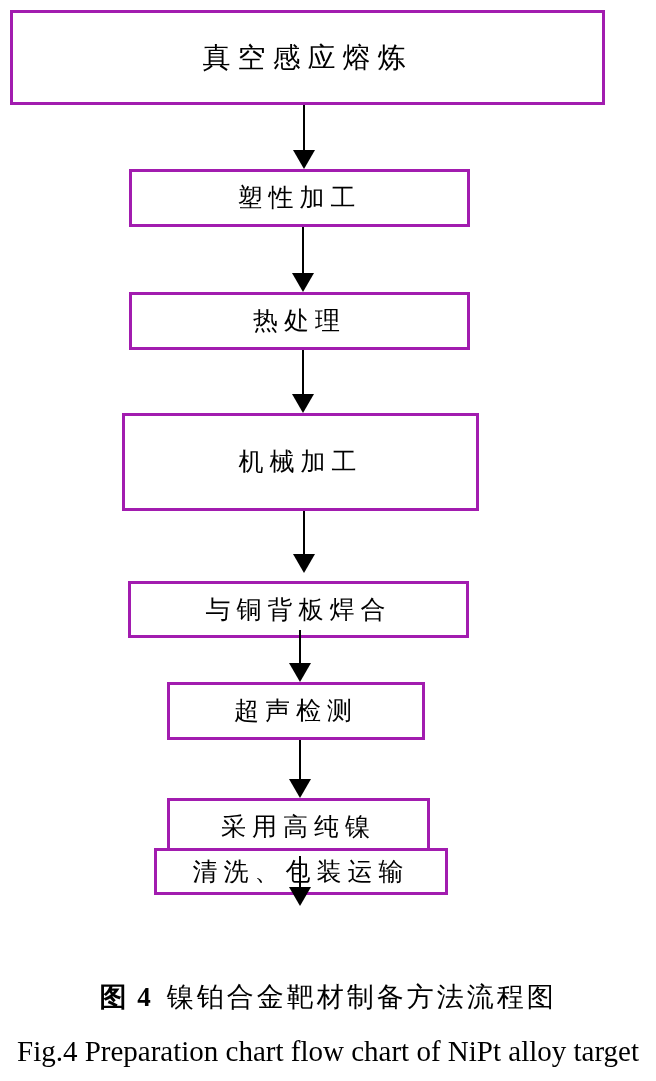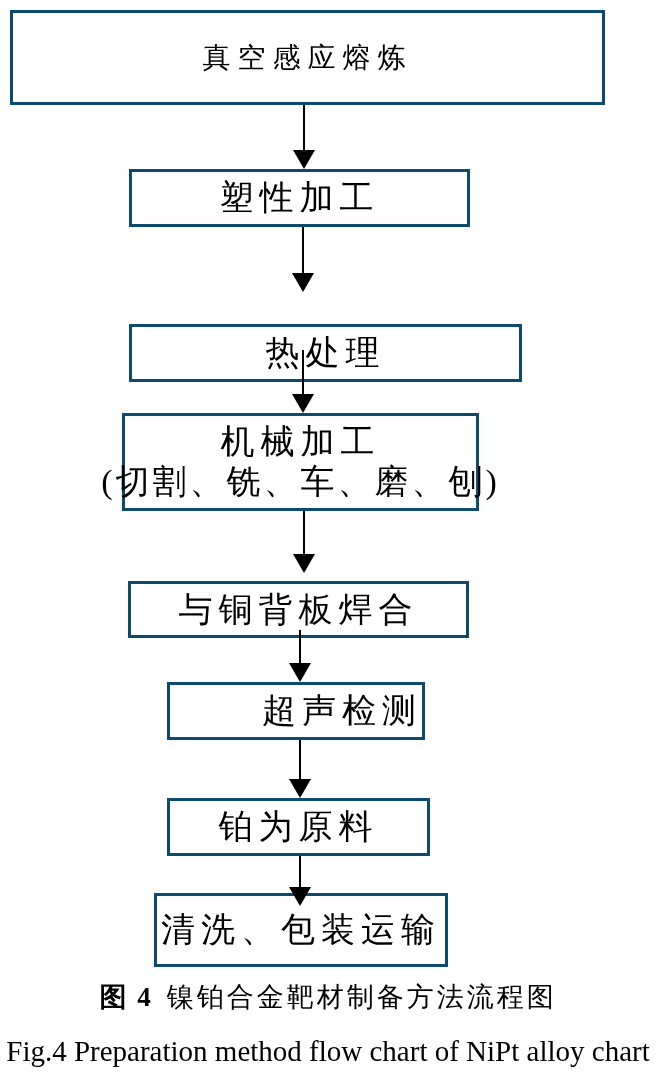--- a/index.html
+++ b/index.html
@@ -12,40 +12,40 @@
     width: 656px;
     height: 1081px;
     background: #ffffff;
     font-family: "Liberation Serif", "DejaVu Serif", serif;
     color: #000000;
     overflow: hidden;
   }
   .flow-box {
     position: absolute;
     box-sizing: border-box;
-    border: 3px solid #0c4a6e;
+    border: 3px solid #a21caf;
     background: #ffffff;
     display: flex;
     flex-direction: column;
     align-items: center;
     justify-content: center;
     text-align: center;
     z-index: 1;
   }
   .flow-box .line {
     display: block;
     white-space: nowrap;
   }
   .box-large .line {
     font-size: 28px;
     line-height: 42px;
     letter-spacing: 7px;
   }
   .box-small .line {
-    font-size: 34px;
+    font-size: 25px;
     line-height: 40px;
     letter-spacing: 6px;
   }
   .box-small .line.tight {
     letter-spacing: 3px;
   }
   .arrow {
     position: absolute;
     width: 22px;
     z-index: 2;
@@ -112,69 +112,68 @@
 
   <div class="flow-box box-small" style="left:129px; top:169px; width:341px; height:58px;">
     <span class="line">塑性加工</span>
   </div>
 
   <div class="arrow" style="left:292px; top:227px; height:65px;">
     <div class="shaft" style="height:46px;"></div>
     <div class="head"></div>
   </div>
 
-  <div class="flow-box box-small" style="left:129px; top:292px; width:393px; height:58px;margin-top:32px;">
+  <div class="flow-box box-small" style="left:129px; top:292px; width:341px; height:58px;">
     <span class="line">热处理</span>
   </div>
 
   <div class="arrow" style="left:292px; top:350px; height:63px;">
     <div class="shaft" style="height:44px;"></div>
     <div class="head"></div>
   </div>
 
   <div class="flow-box box-small" style="left:122px; top:413px; width:357px; height:98px;">
     <span class="line">机械加工</span>
-    <span class="line tight">(切割、铣、车、磨、刨)</span>
   </div>
 
   <div class="arrow" style="left:293px; top:511px; height:62px;">
     <div class="shaft" style="height:43px;"></div>
     <div class="head"></div>
   </div>
 
   <div class="flow-box box-small" style="left:128px; top:573px; width:341px; height:57px;margin-top:8px;">
     <span class="line">与铜背板焊合</span>
   </div>
 
   <div class="arrow" style="left:289px; top:630px; height:52px;">
     <div class="shaft" style="height:33px;"></div>
     <div class="head"></div>
   </div>
 
-  <div class="flow-box box-small" style="left:167px; top:682px; width:258px; height:58px;align-items:flex-end;">
+  <div class="flow-box box-small" style="left:167px; top:682px; width:258px; height:58px;">
     <span class="line">超声检测</span>
   </div>
 
   <div class="arrow" style="left:289px; top:740px; height:58px;">
     <div class="shaft" style="height:39px;"></div>
     <div class="head"></div>
   </div>
 
   <div class="flow-box box-small" style="left:167px; top:798px; width:263px; height:58px;">
-    <span class="line">铂为原料</span>
+    <span class="line">采用高纯镍</span>
   </div>
 
   <div class="arrow" style="left:289px; top:856px; height:50px;">
     <div class="shaft" style="height:31px;"></div>
     <div class="head"></div>
   </div>
 
-  <div class="flow-box box-small" style="left:154px; top:893px; width:294px; height:74px;">
+  <div class="flow-box box-small" style="left:154px; top:848px; width:294px; height:47px;">
     <span class="line">清洗、包装运输</span>
   </div>
 
   <div class="caption-cn">
     <span class="fig-no">图 4</span><span class="fig-title">镍铂合金靶材制备方法流程图</span>
   </div>
 
-  <div class="caption-en">Fig.4 Preparation method flow chart of NiPt alloy chart</div>
+  <div class="caption-en">Fig.4 Preparation chart flow chart of NiPt alloy target</div>
 
 </div>
 
 </body></html>

